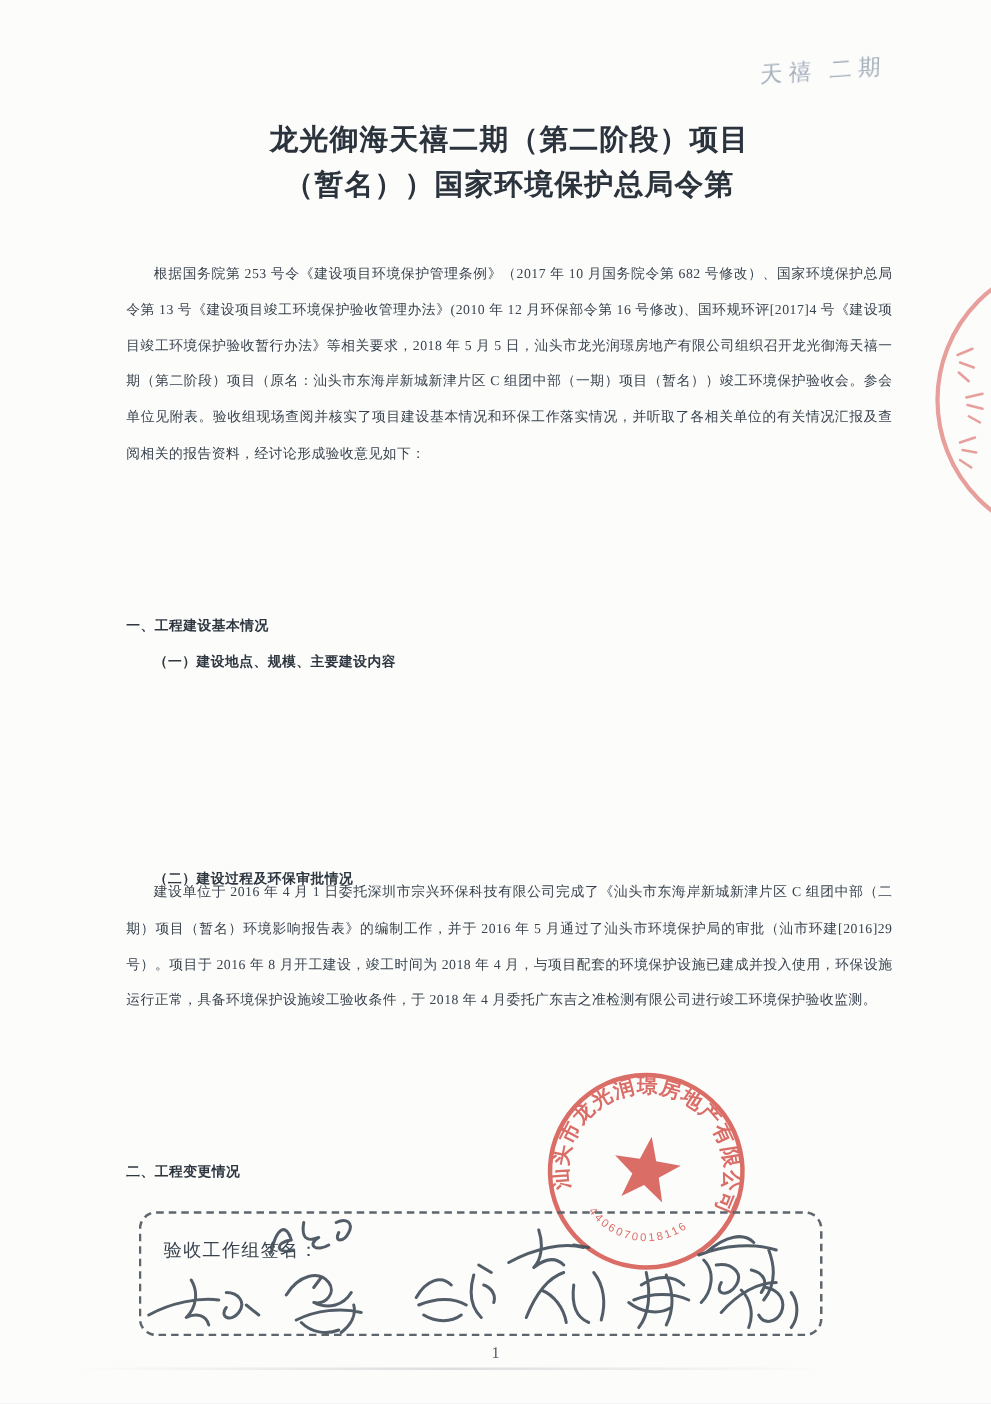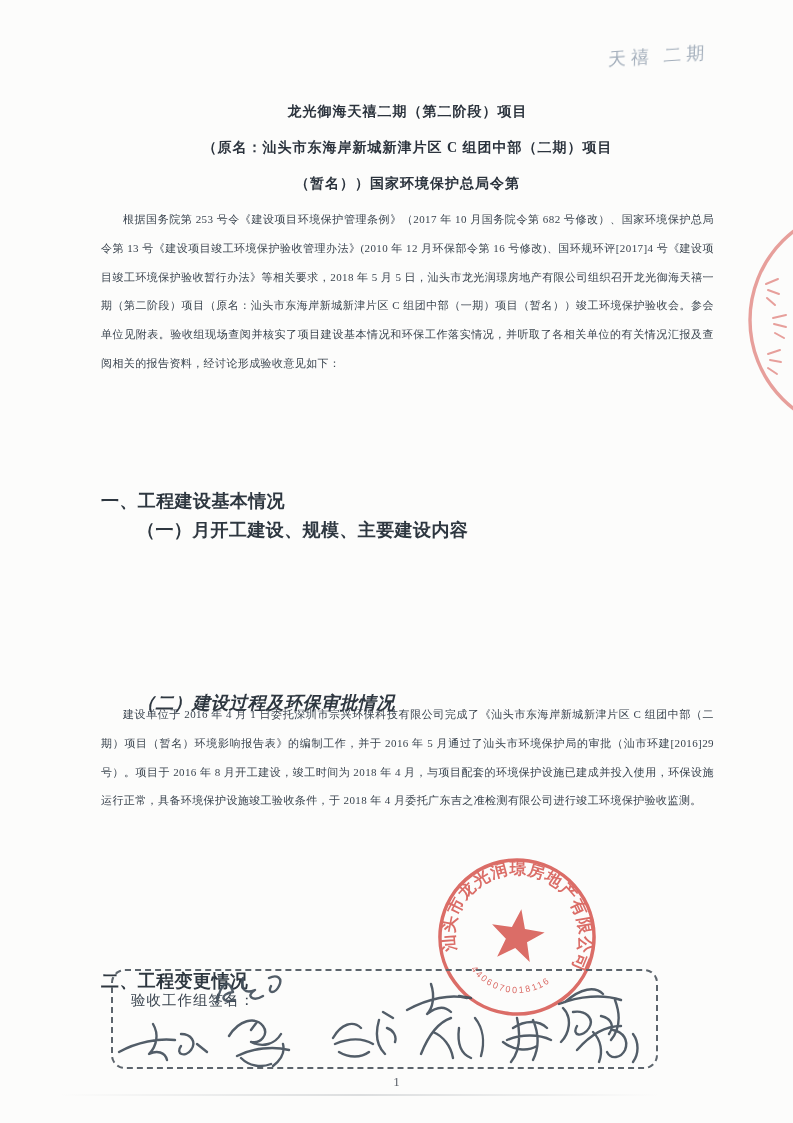--- a/index.html
+++ b/index.html
@@ -4,23 +4,23 @@
 <style>
   html,body{margin:0;padding:0;background:#e8e8e6;}
   .page{
     position:relative;width:793px;height:1123px;margin:0 auto;
     background:#fcfcfb;overflow:hidden;
     font-family:"Liberation Serif","DejaVu Serif",serif;
     color:#39434e;
   }
   .abs{position:absolute;}
   .content{left:101px;width:613px;}
-  .title-block{text-align:center;font-weight:bold;font-size:14px;line-height:36px;color:#2b333d;letter-spacing:1px;}
+  .title-block{text-align:center;font-weight:bold;font-size:23px;line-height:36px;color:#2b333d;letter-spacing:1px;}
   .body-par{font-size:11px;line-height:28.8px;text-align:justify;text-indent:2em;letter-spacing:.4px;margin:0;}
-  .hd{font-size:18px;line-height:28.8px;font-weight:bold;color:#2e3740;margin:0;letter-spacing:.4px;}
+  .hd{font-size:11px;line-height:28.8px;font-weight:bold;color:#2e3740;margin:0;letter-spacing:.4px;}
   .hd.indent{text-indent:2em;font-weight:bold;}
   .sig-box{
     left:111px;top:969px;width:547px;height:100px;
     border:2px dashed #5d656d;border-radius:14px;box-sizing:border-box;
   }
   .sig-label{position:absolute;left:18px;top:20px;font-size:14.5px;color:#39434e;letter-spacing:1px;}
   .page-num{left:0;top:1074px;width:793px;text-align:center;font-size:13px;color:#5a6068;}
   .pencil-note{
     left:608px;top:44px;font-size:18px;color:#a3aebb;letter-spacing:5px;
     transform:rotate(-4deg) skewX(-6deg);filter:blur(.3px);white-space:nowrap;
@@ -32,36 +32,35 @@
 </style>
 </head>
 <body>
 
 <div class="page">
 
   <div class="abs pencil-note">天禧 二期</div>
 
   <div class="abs content title-block" style="top:94px;">
     <div>龙光御海天禧二期（第二阶段）项目</div>
-    <div>（原名：汕头市东海岸新城新津片区 C 组团中部（二期）项目</div>
     <div>（暂名））国家环境保护总局令第</div>
   </div>
 
   <p class="abs content body-par" style="top:205px;">根据国务院第 253 号令《建设项目环境保护管理条例》（2017 年 10 月国务院令第 682 号修改）、国家环境保护总局令第 13 号《建设项目竣工环境保护验收管理办法》(2010 年 12 月环保部令第 16 号修改)、国环规环评[2017]4 号《建设项目竣工环境保护验收暂行办法》等相关要求，2018 年 5 月 5 日，汕头市龙光润璟房地产有限公司组织召开龙光御海天禧一期（第二阶段）项目（原名：汕头市东海岸新城新津片区 C 组团中部（一期）项目（暂名））竣工环境保护验收会。参会单位见附表。验收组现场查阅并核实了项目建设基本情况和环保工作落实情况，并听取了各相关单位的有关情况汇报及查阅相关的报告资料，经讨论形成验收意见如下：</p>
 
   <p class="abs content hd" style="top:487px;">一、工程建设基本情况</p>
 
-  <p class="abs content hd indent" style="top:516px;">（一）月开工建设、规模、主要建设内容</p>
+  <p class="abs content hd indent" style="top:516px;">（一）建设地点、规模、主要建设内容</p>
 
 
-  <p class="abs content hd indent" style="top:689px;font-style:italic;">（二）建设过程及环保审批情况</p>
+  <p class="abs content hd indent" style="top:689px;">（二）建设过程及环保审批情况</p>
 
   <p class="abs content body-par" style="top:700px;font-family:Liberation Serif, serif;">建设单位于 2016 年 4 月 1 日委托深圳市宗兴环保科技有限公司完成了《汕头市东海岸新城新津片区 C 组团中部（二期）项目（暂名）环境影响报告表》的编制工作，并于 2016 年 5 月通过了汕头市环境保护局的审批（汕市环建[2016]29 号）。项目于 2016 年 8 月开工建设，竣工时间为 2018 年 4 月，与项目配套的环境保护设施已建成并投入使用，环保设施运行正常，具备环境保护设施竣工验收条件，于 2018 年 4 月委托广东吉之准检测有限公司进行竣工环境保护验收监测。</p>
 
-  <p class="abs content hd" style="top:967px;">二、工程变更情况</p>
+  <p class="abs content hd" style="top:924px;">二、工程变更情况</p>
 
   <svg class="abs edge-seal" viewBox="0 0 51 186">
     <g stroke="#d8544e" fill="none" stroke-linecap="round">
       <circle cx="120" cy="92" r="112" stroke-width="3.4"></circle>
       <path d="M24,56 l12,-5 m-10,11 l11,4 m-12,4 l8,7" stroke-width="2"></path>
       <path d="M31,90 l13,-3 m-12,9 l12,3 m-11,6 l9,5" stroke-width="2"></path>
       <path d="M26,126 l12,-4 m-10,10 l11,2 m-13,6 l9,6" stroke-width="2"></path>
     </g>
   </svg>
 

